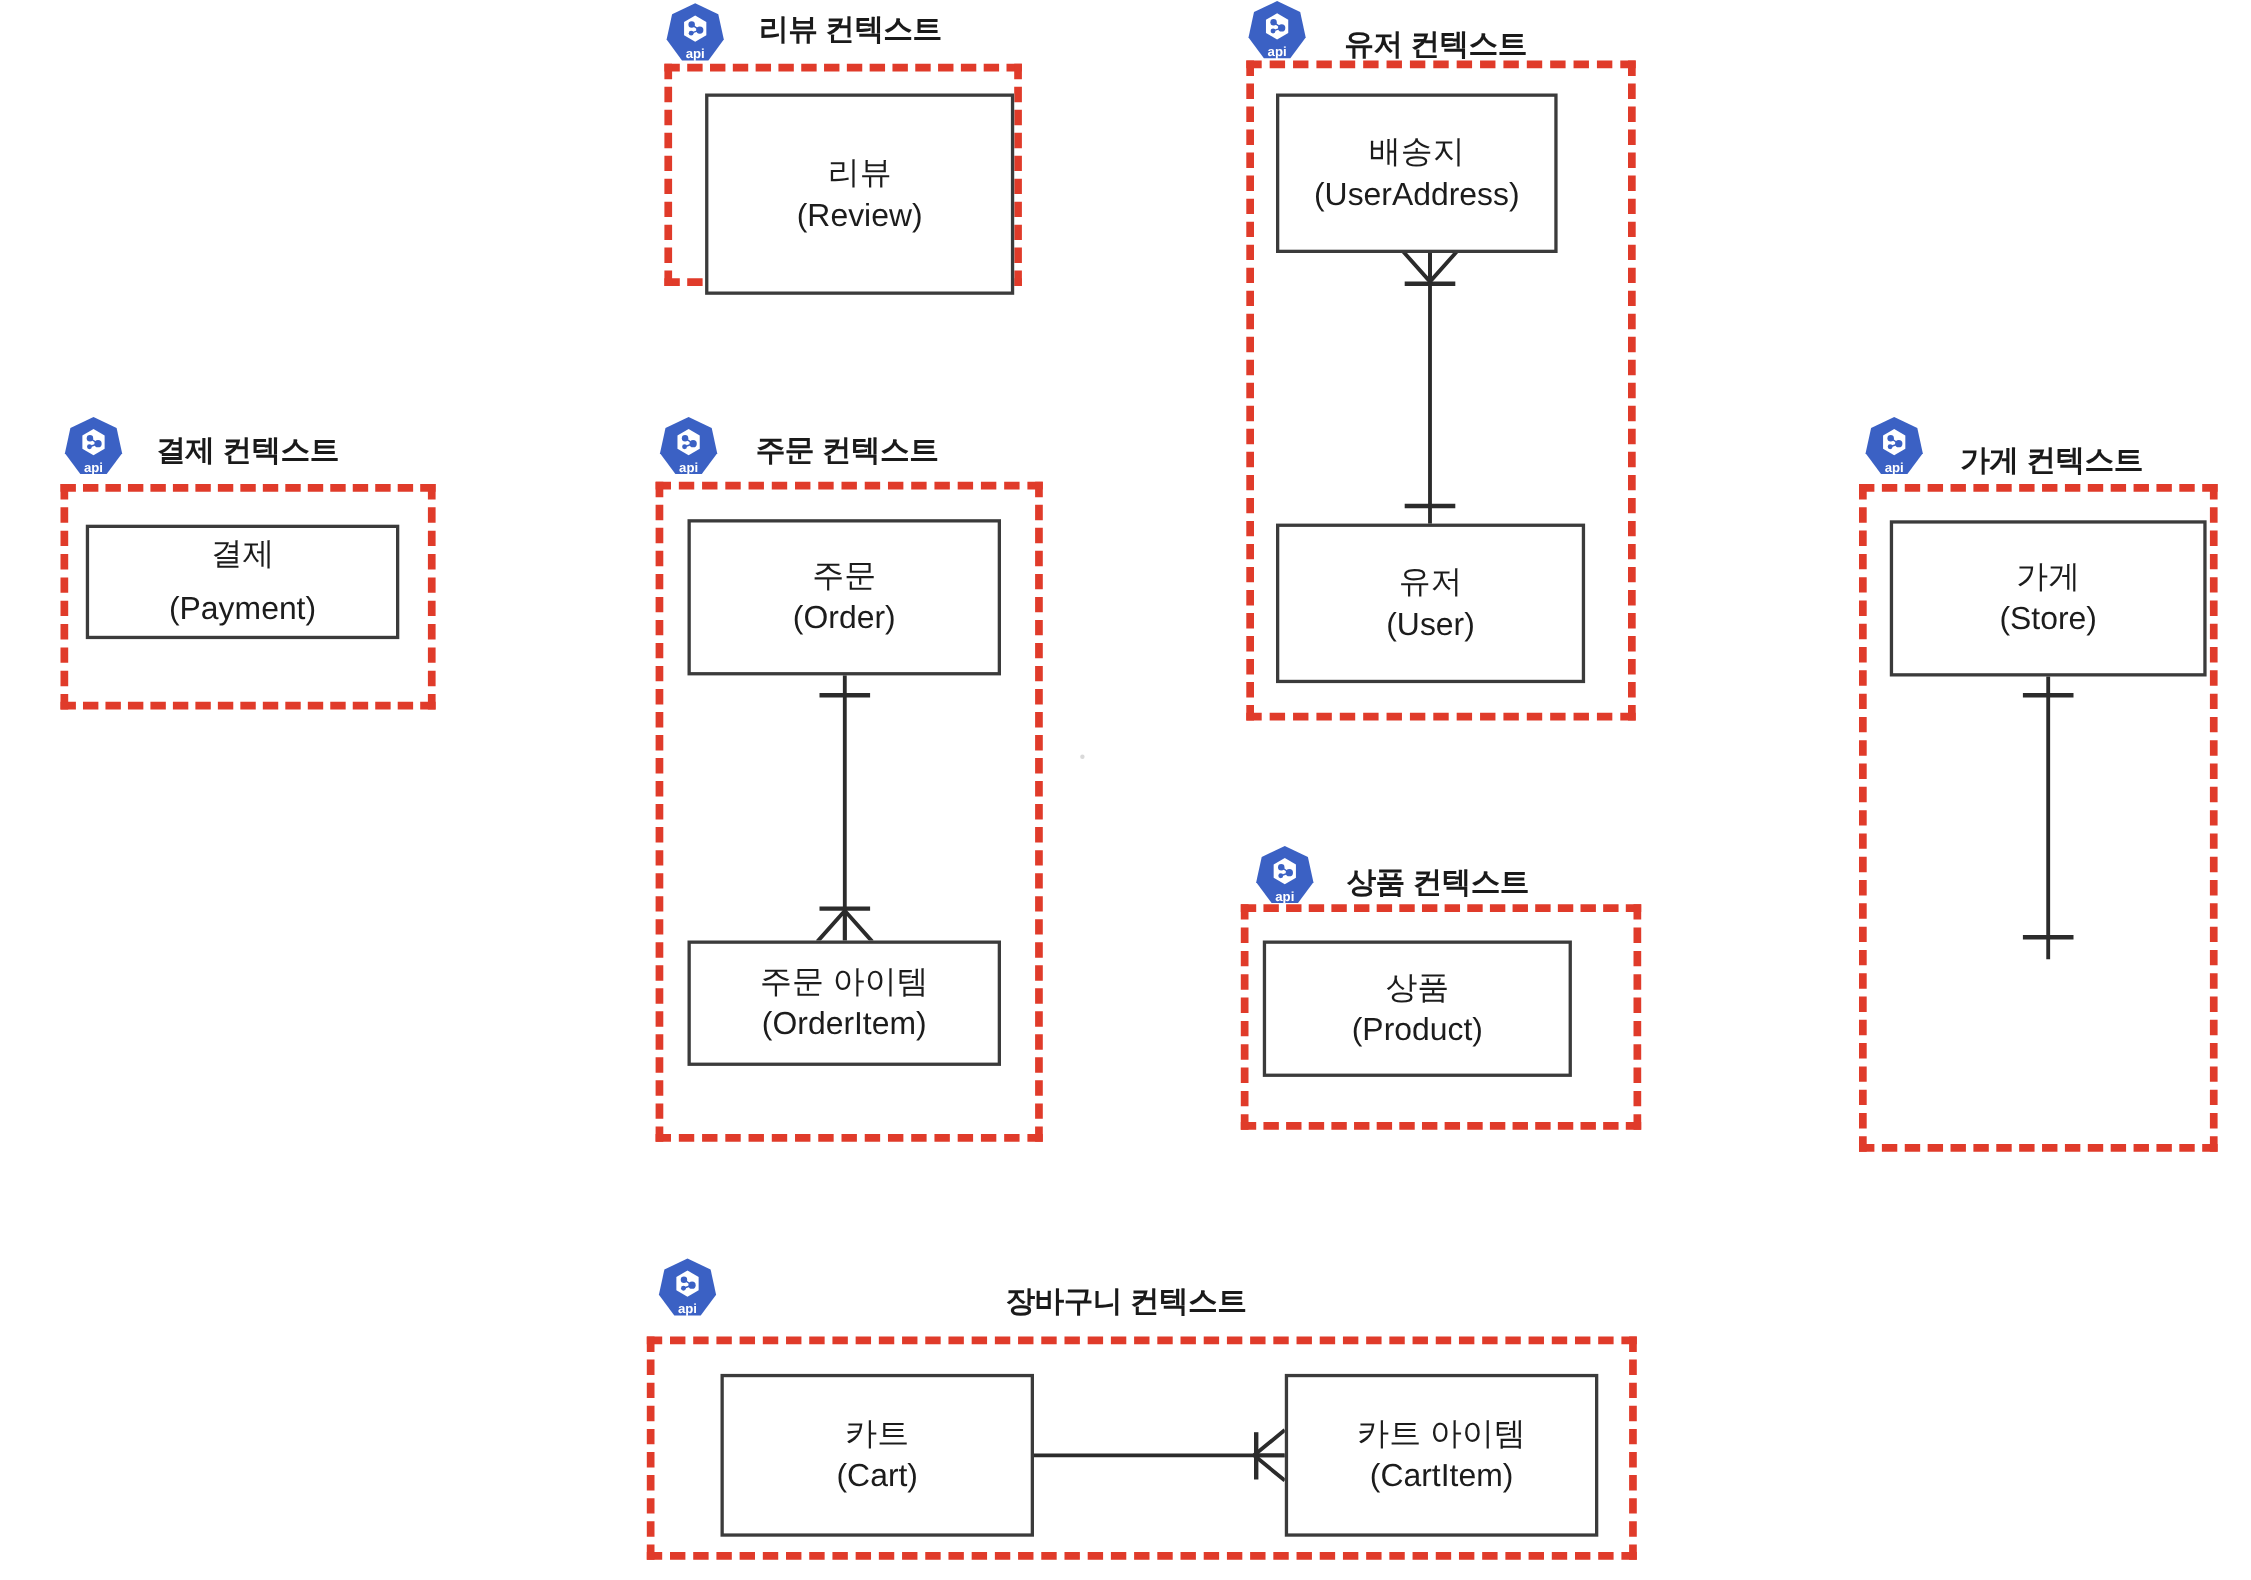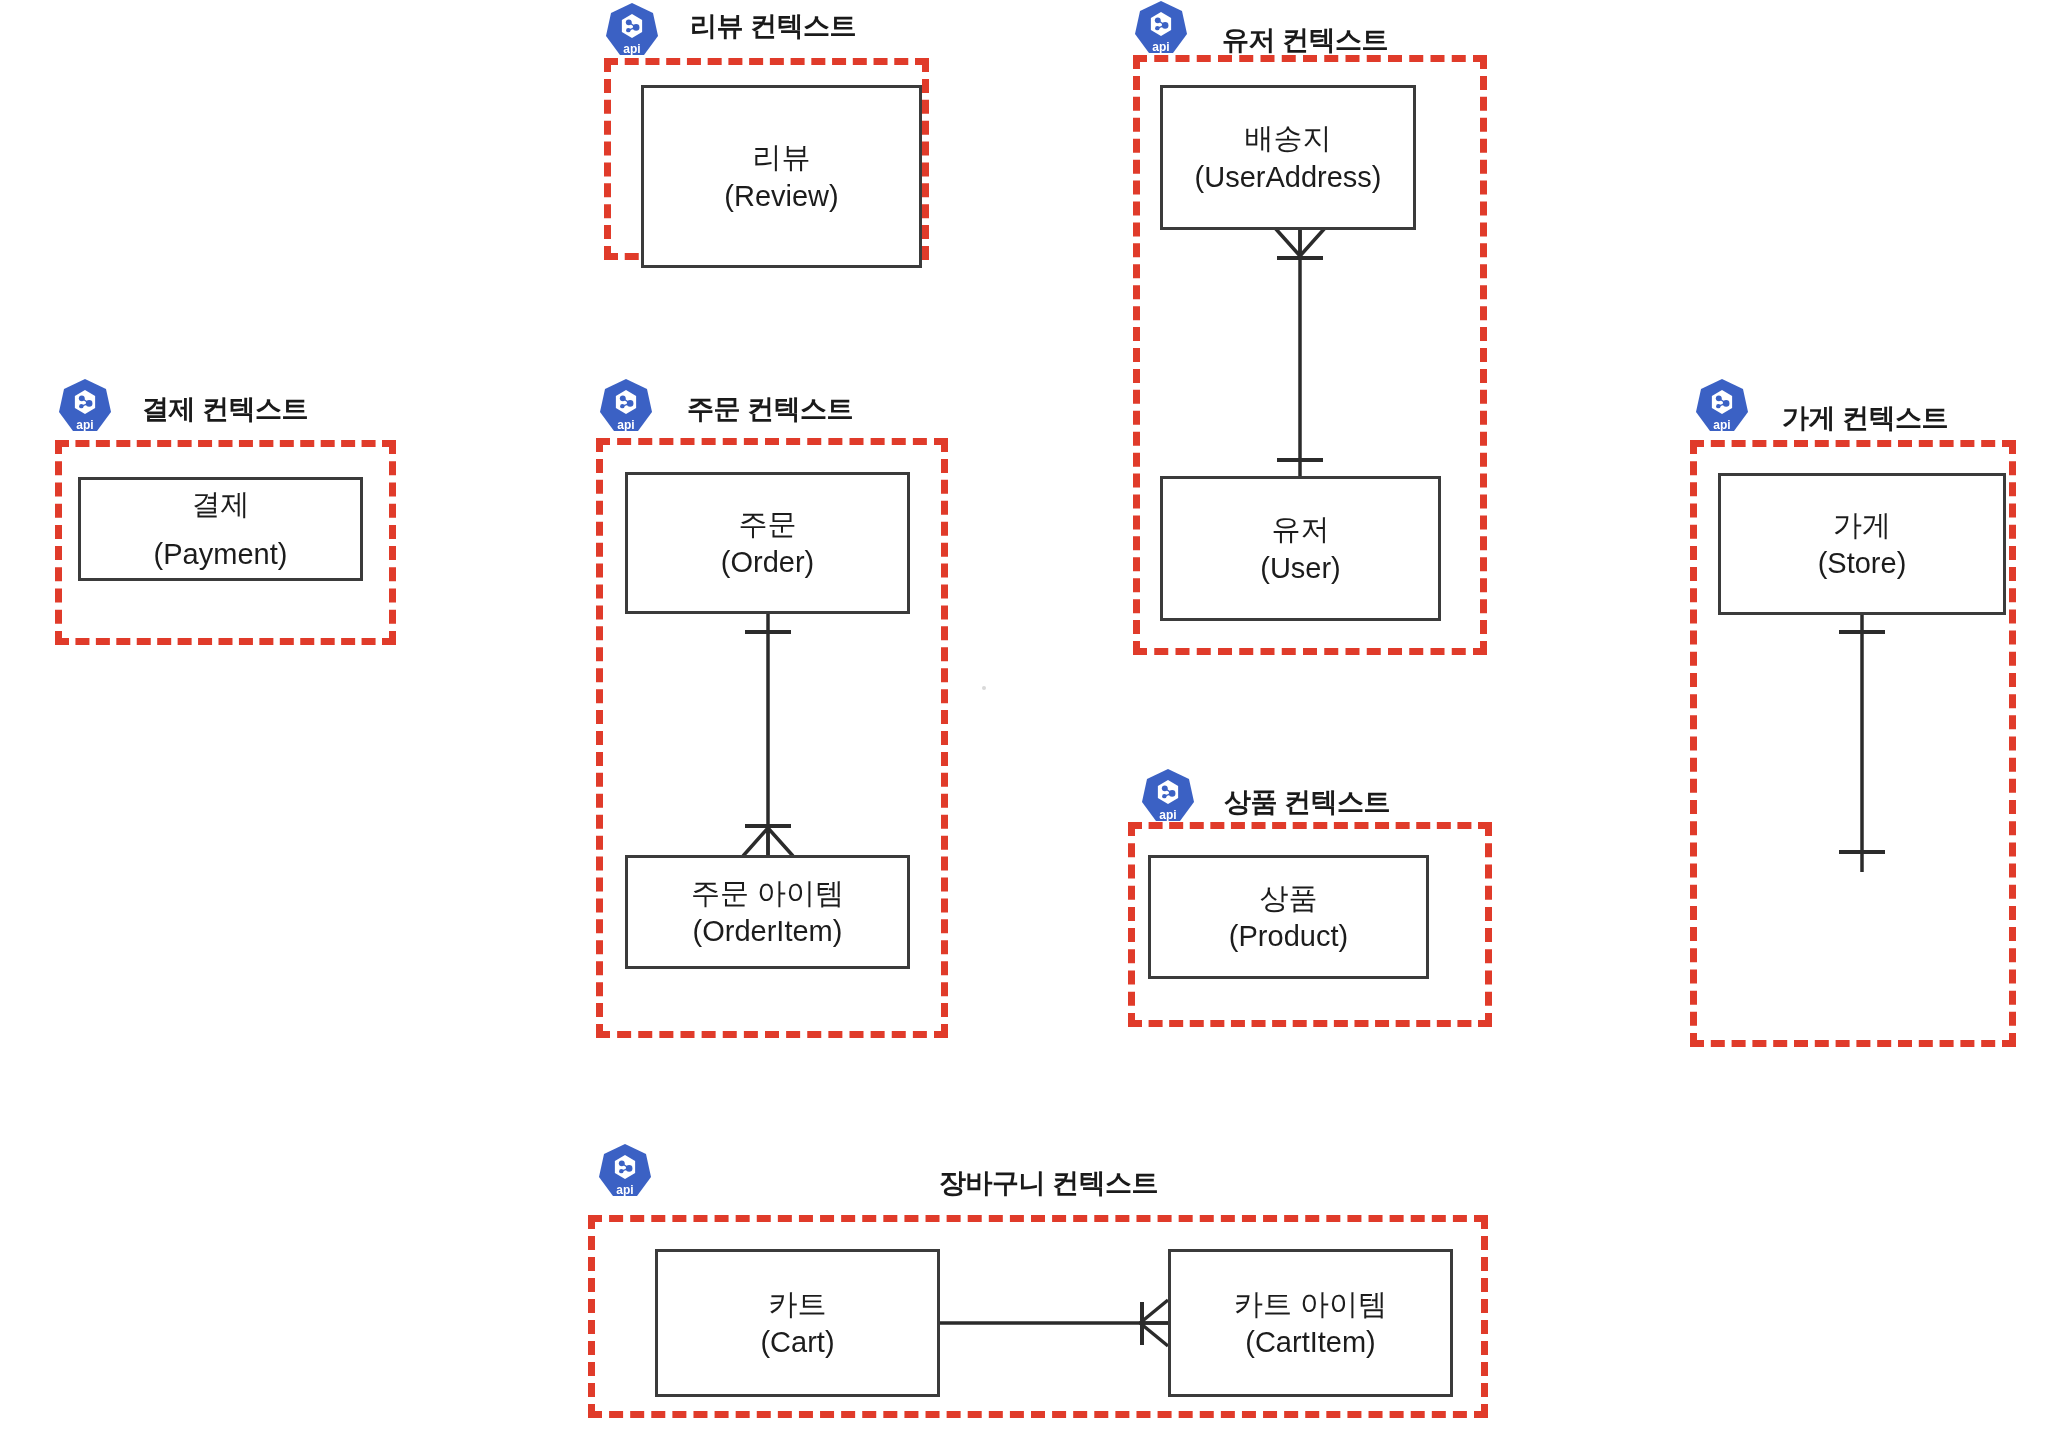--- a/index.html
+++ b/index.html
@@ -279,21 +279,21 @@
         <polygon points="0,-13 11,-6.5 11,6.5 0,13 -11,6.5 -11,-6.5" fill="#ffffff"></polygon>
         <circle cx="-3.5" cy="-4" r="3.2" fill="#3b61c4"></circle>
         <circle cx="4.5" cy="1.5" r="3.6" fill="#3b61c4"></circle>
         <circle cx="-4" cy="4.5" r="2.4" fill="#3b61c4"></circle>
         <line x1="-3.5" y1="-4" x2="4.5" y2="1.5" stroke="#3b61c4" stroke-width="1.4"></line>
         <line x1="-4" y1="4.5" x2="4.5" y2="1.5" stroke="#3b61c4" stroke-width="1.4"></line>
       </g>
       <text x="28" y="51" font-family="'Liberation Sans',sans-serif" font-size="12" font-weight="bold" fill="#ffffff" text-anchor="middle">api</text>
     </svg>
   </div>
-  <div class="ctx-title" style="left:939px; top:1165px;">장바구니 컨텍스트</div>
+  <div class="ctx-title" style="left:914px; top:1165px;">장바구니 컨텍스트</div>
   <div class="context" style="left:588px; top:1215px; width:900px; height:203px;"></div>
   <div class="entity" style="left:655px; top:1249px; width:285px; height:148px;">
     <span class="ko">카트</span>
     <span class="en">(Cart)</span>
   </div>
   <div class="entity" style="left:1168px; top:1249px; width:285px; height:148px;">
     <span class="ko">카트 아이템</span>
     <span class="en">(CartItem)</span>
   </div>
 

